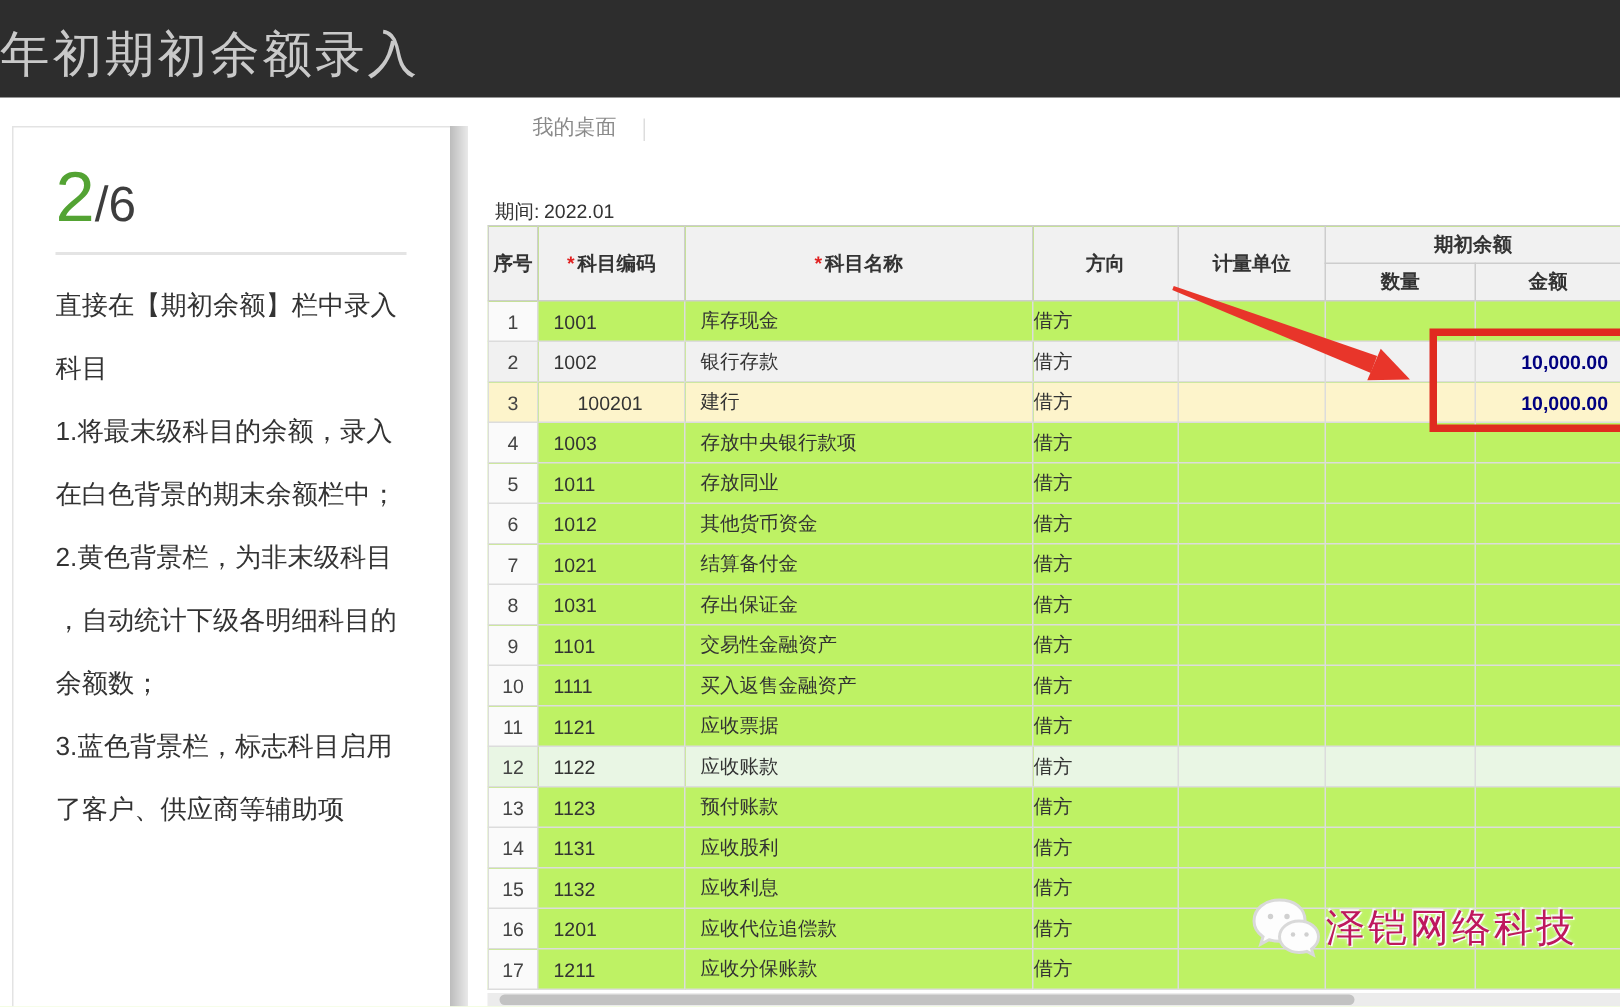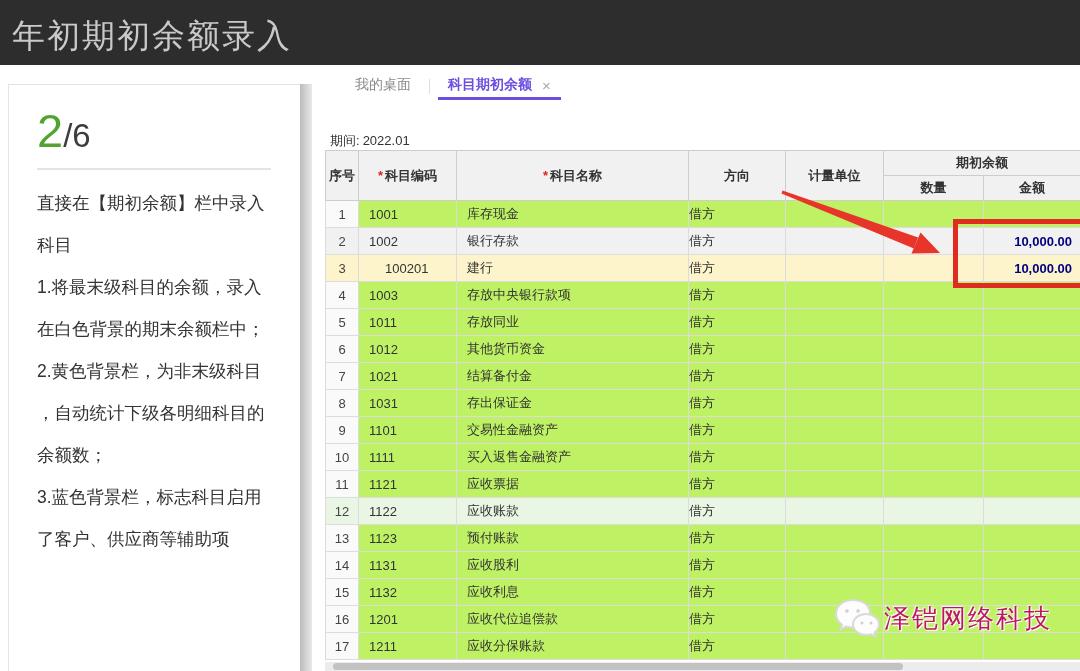--- a/index.html
+++ b/index.html
@@ -2,21 +2,21 @@
 <html><head>
 <meta charset="utf-8">
 <style>
   * { margin:0; padding:0; box-sizing:border-box; }
   html,body { width:1080px; height:671px; overflow:hidden; background:#fff;
     font-family:"Liberation Sans","DejaVu Sans",sans-serif; }
   #stage { position:relative; width:1080px; height:671px; overflow:hidden; background:#fff; }
 
   
   #titlebar { position:absolute; left:0; top:0; width:1080px; height:65px; background:#2d2d2d; }
-  #titlebar .t { position:absolute; left:12px; top:14px; font-size:33px; color:#c9c9c9; letter-spacing:2px; }
+  #titlebar .t { position:absolute; left:0; top:14px; font-size:33px; color:#c9c9c9; letter-spacing:2px; }
 
   
   #guide { position:absolute; left:8px; top:84px; width:292px; height:658px;
     background:#fff; border:1px solid #e3e3e3; border-right:none; }
   #guide-shadow { position:absolute; left:300px; top:84px; width:12px; height:587px;
     background:linear-gradient(to right,#bcbcbc,#e9e9e9); }
   #guide .inner { padding:16px 8px 0 28px; }
   .step { line-height:1; margin-top:6px; }
   .step .cur { font-size:47px; color:#53a333; }
   .step .tot { font-size:33px; color:#3d3d3d; }
@@ -95,24 +95,20 @@
 了客户、供应商等辅助项</div>
     </div>
   </div>
   <div id="guide-shadow"></div>
 
   <div id="tabs">
       <div class="tab">
         <span>我的桌面</span>
       </div>
       <div class="tab-sep"></div>
-      <div class="tab active">
-        <span>科目期初余额</span>
-        <span class="tab-close">×</span>
-      </div>
     </div>
 
 
   <div id="period">
     <span>期间:</span><span>2022.01</span>
   </div>
 
   <div id="grid-wrap">
     <table class="grid">
       <colgroup>

